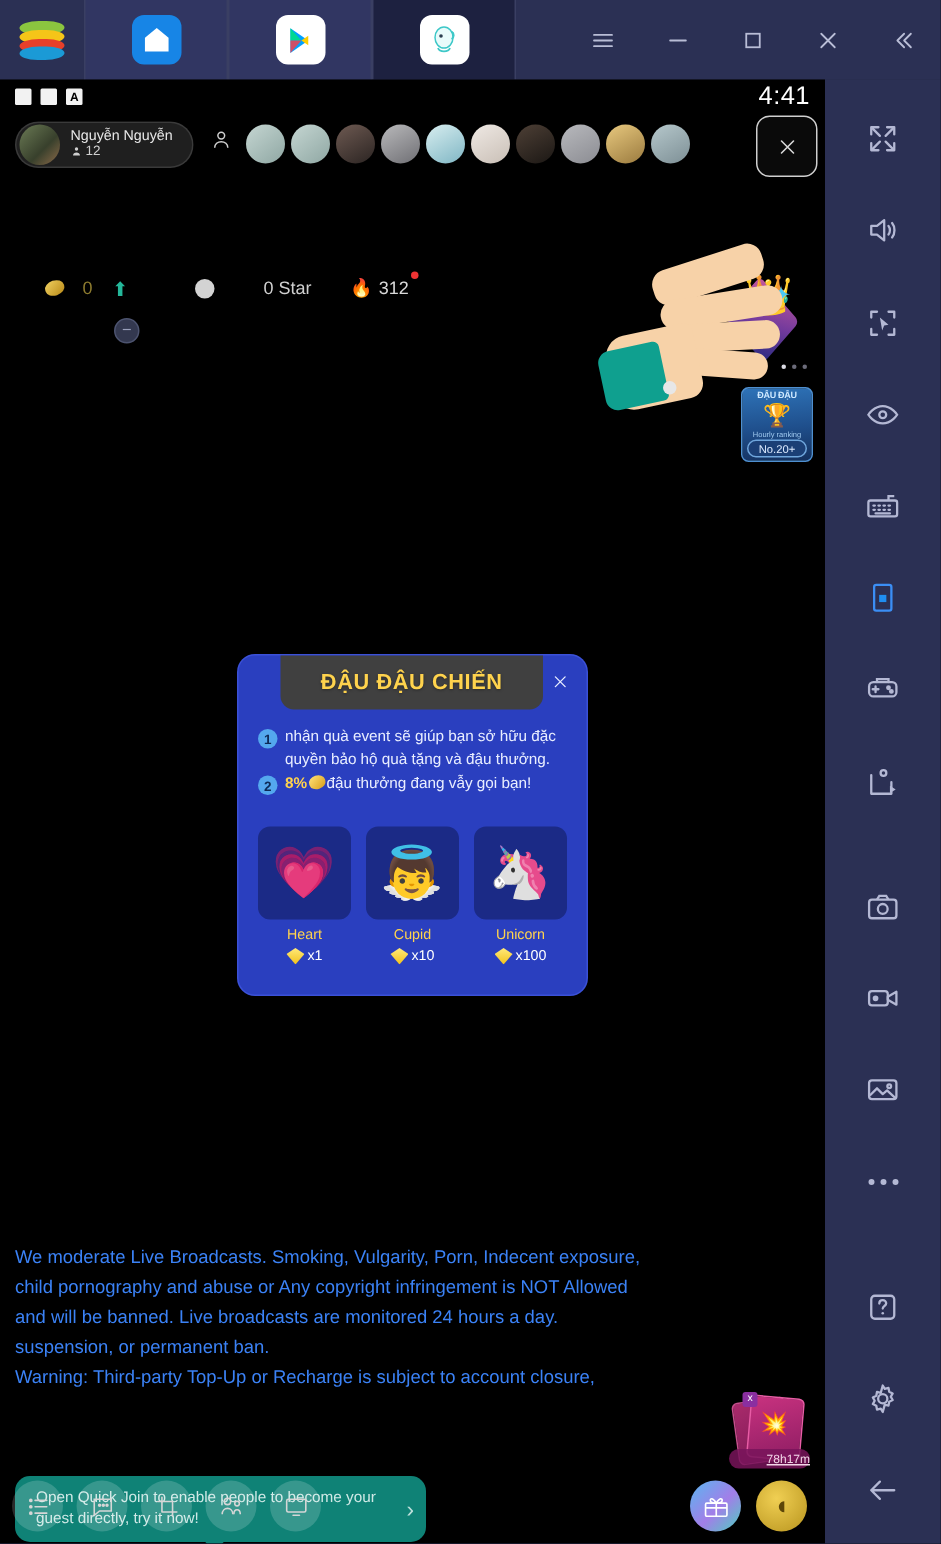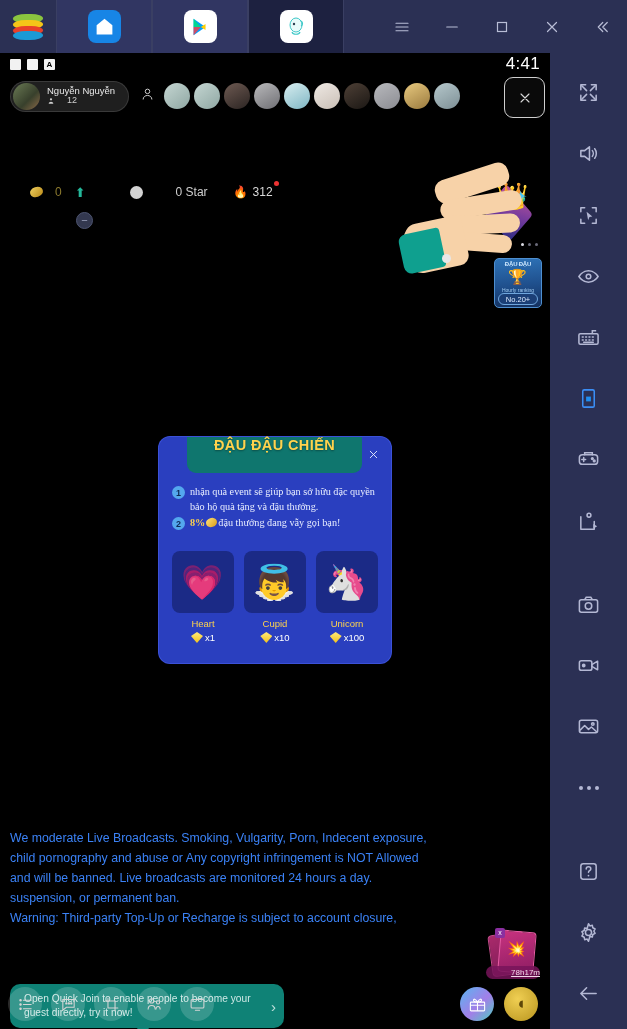--- a/index.html
+++ b/index.html
@@ -92,21 +92,21 @@
     border: 1px solid rgba(255,255,255,0.12);
     justify-content: flex-end;
   }
   .hostchip .av {
     width: 27px; height: 27px; border-radius: 50%;
     background: linear-gradient(135deg,#6b7b55 0%,#38402c 60%,#8d6b4a 100%);
     flex: 0 0 auto;
   }
   .hostchip .txt { margin-left: 7px; line-height: 1.05; }
   .hostchip .nm { color: #e8e8e8; font-size: 9.5px; white-space: nowrap;}
-  .hostchip .cnt { color: #cfcfcf; font-size: 9px; display: flex; align-items: center; gap: 12px; }
+  .hostchip .cnt { color: #cfcfcf; font-size: 9px; display: flex; align-items: center; gap: 2px; }
   .hostchip .cnt svg { width: 8px; height: 8px; fill: #cfcfcf; }
 
   .person-ic { margin: 0 9px 0 11px; }
   .person-ic svg { width: 15px; height: 15px; fill: none; stroke: #cfcfcf; stroke-width: 1.6; }
 
   .viewers { display: flex; align-items: center; }
   .viewers .v {
     width: 26px; height: 26px; border-radius: 50%;
     margin-right: 4px; flex: 0 0 auto; overflow: hidden;
     background: #8a9a9a;
@@ -187,43 +187,43 @@
   
   .modal {
     position: absolute; left: 159px; top: 384px;
     width: 232px; height: 226px;
     background: #2a3fbf;
     border-radius: 11px;
     box-shadow: 0 0 0 1px #3b51d8;
   }
   .modal-head {
     position: absolute; left: 28px; top: 0; width: 175px; height: 36px;
-    background: #0f766e; border-radius: 0 0 9px 9px;
-    display: flex; align-items: flex-start; justify-content: center;
+    background: #404040; border-radius: 0 0 9px 9px;
+    display: flex; align-items: center; justify-content: center;
   }
   .modal-title {
     color: #ffd34d; font-size: 14.5px; font-weight: bold; letter-spacing: .4px;
     text-shadow: 0 1px 2px rgba(0,0,0,.35);
   }
   .modal-close {
     position: absolute; right: 8px; top: 7px;
     width: 20px; height: 20px;
     display: flex; align-items: center; justify-content: center;
   }
   .modal-close svg { width: 13px; height: 13px; stroke: #e6ecff; stroke-width: 1.7; }
 
   .modal-body { position: absolute; left: 13px; top: 47px; right: 12px; }
   .bullet-line { display: flex; align-items: flex-start; margin-bottom: 1px; }
   .bnum {
     width: 13px; height: 13px; border-radius: 50%;
     background: #54a8ee; color: #0e2a56; font-size: 9px; font-weight: bold;
     display: flex; align-items: center; justify-content: center;
     flex: 0 0 auto; margin-top: 2px; margin-right: 5px;
   }
-  .btext { color: #e9eeff; font-size: 10.2px; line-height: 15px; font-family: Liberation Serif, serif; }
+  .btext { color: #e9eeff; font-size: 10.2px; line-height: 15px; }
   .btext .pct { color: #ffd34d; font-weight: bold; }
   .coin-inline {
     display:inline-block; width:11px; height:9px; vertical-align:-1px;
     border-radius:50%/45%; background:linear-gradient(145deg,#ffe27a,#d99e18);
     transform: rotate(-18deg); margin: 0 1px;
   }
 
   .gifts {
     position: absolute; left: 13px; top: 114px; right: 13px;
     display: flex; justify-content: space-between;

